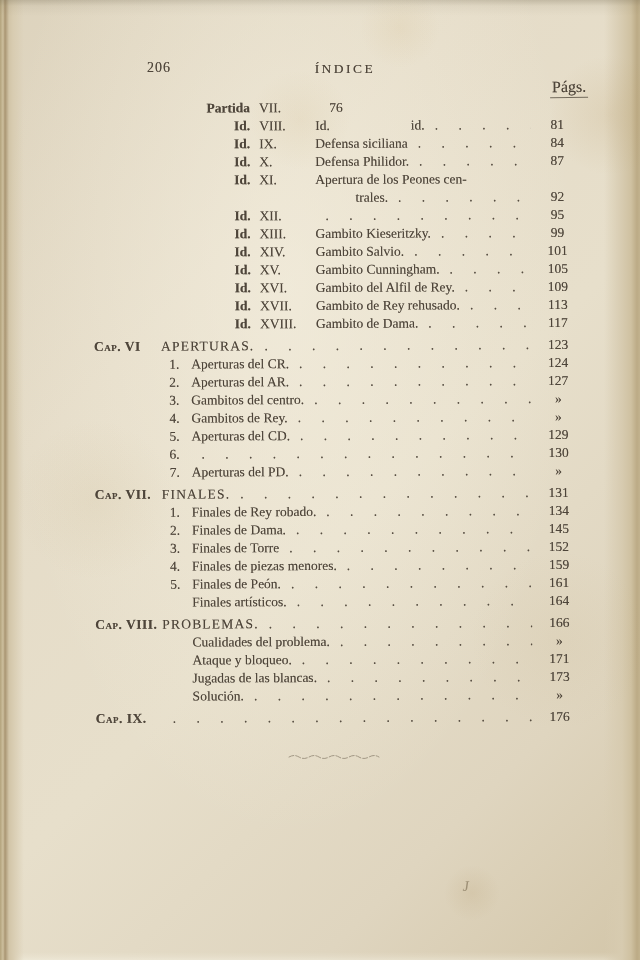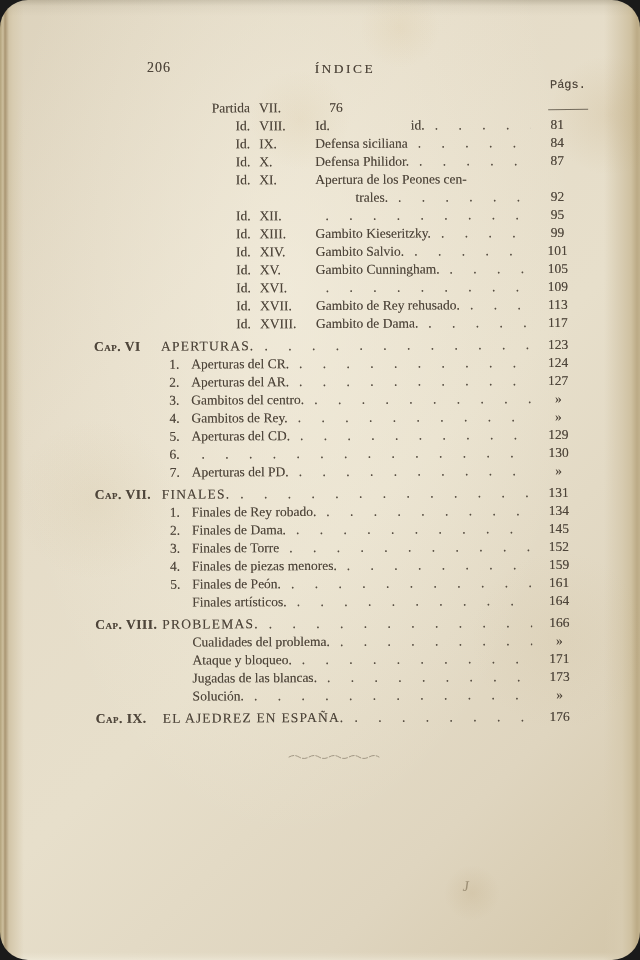--- a/index.html
+++ b/index.html
@@ -10,45 +10,44 @@
   }
   .photo{
     position:relative;width:640px;height:960px;overflow:hidden;
     background:
       radial-gradient(ellipse at 45% 30%, rgba(250,246,232,0.50), rgba(250,246,232,0) 58%),
       linear-gradient(180deg, rgba(115,105,80,0.30) 0px, rgba(115,105,80,0.08) 6px, rgba(0,0,0,0) 16px),
       linear-gradient(90deg, #b3a37c 0px, #cdbf9e 3px, #a99572 5px, #d2c5a8 9px, #d8ccb1 13px, rgba(216,204,177,0) 24px),
       linear-gradient(270deg, #c2b28e 0px, #bcab86 3px, #cfc1a1 9px, #d7cbb0 18px, rgba(215,203,176,0) 36px),
       linear-gradient(0deg, rgba(255,255,244,0.30) 0px, rgba(255,255,244,0.12) 4px, rgba(0,0,0,0) 8px),
       linear-gradient(135deg, #ddd3bd 0%, #e5dcc8 30%, #e7dfcb 55%, #dfd5bf 80%, #d3c6a9 100%);
-    border-radius: 28px;
   }
   .photo::before{
     content:"";position:absolute;inset:0;pointer-events:none;
     background:
       radial-gradient(circle at 400px 28px, rgba(200,170,110,0.12), rgba(200,170,110,0) 40px),
       radial-gradient(circle at 610px 115px, rgba(180,150,95,0.16), rgba(180,150,95,0) 60px),
       radial-gradient(circle at 300px 120px, rgba(190,160,100,0.10), rgba(190,160,100,0) 50px),
       radial-gradient(circle at 472px 893px, rgba(170,140,90,0.14), rgba(170,140,90,0) 28px),
       radial-gradient(circle at 95px 500px, rgba(180,155,100,0.09), rgba(180,155,100,0) 80px),
       radial-gradient(circle at 560px 640px, rgba(180,155,100,0.07), rgba(180,155,100,0) 90px);
   }
   .ink{color:#4e453a;text-shadow:0 0 0.6px rgba(78,69,58,0.55);}
   .folio{position:absolute;left:147px;top:60px;font-size:14px;letter-spacing:1px;}
   .htitle{position:absolute;left:345px;top:61px;transform:translateX(-50%);
           font-size:13.5px;letter-spacing:2.5px;}
-  .pagslbl{position:absolute;right:52px;top:78px;font-size:12px;
-           border-bottom:1px solid rgba(78,69,58,0.75);padding:0 2px 17px 2px;
-           transform:rotate(-0.6deg);font-family:Liberation Mono, monospace;}
+  .pagslbl{position:absolute;right:52px;top:78px;font-size:16px;
+           border-bottom:1px solid rgba(78,69,58,0.75);padding:0 2px 1px 2px;
+           transform:rotate(-0.6deg);}
   .toc{position:absolute;left:90px;right:62px;top:100px;font-size:13.5px;
        transform:rotate(-0.25deg);transform-origin:left top;}
   .row{display:flex;align-items:baseline;line-height:18px;}
   .row.chapter{margin-top:4px;}
   .partida{padding-left:85px;}
-  .c-label{flex:none;width:75px;text-align:right;white-space:pre;}
+  .c-label{flex:none;width:75px;text-align:right;white-space:pre;font-weight:bold;}
   .c-roman{flex:none;width:65px;padding-left:9px;box-sizing:border-box;}
   .chapter{padding-left:3px;}
   .c-chap{flex:none;width:67px;font-variant:small-caps;letter-spacing:0.5px;font-weight:bold;}
   .chapter .c-title{letter-spacing:1.2px;}
   .item{padding-left:78px;}
   .c-num{flex:none;width:22px;}
   .sub{padding-left:100px;}
   .cont{padding-left:265px;}
   .c-title{white-space:pre;flex:none;}
   .c-dots{flex:1 1 auto;overflow:hidden;white-space:nowrap;word-spacing:15px;
@@ -130,20 +129,21 @@
       <div class="row partida">
         <span class="c-label">Id.</span>
         <span class="c-roman">XV.</span>
         <span class="c-title">Gambito Cunningham.</span>
         <span class="c-dots">. . . . . . . . . . . . . . . . . . . . . . . .</span>
         <span class="c-page">105</span>
       </div>
       <div class="row partida">
         <span class="c-label">Id.</span>
         <span class="c-roman">XVI.</span>
+        <span class="c-title">Gambito del Alfil de Rey.</span>
         <span class="c-dots">. . . . . . . . . . . . . . . . . . . . . . . .</span>
         <span class="c-page">109</span>
       </div>
       <div class="row partida">
         <span class="c-label">Id.</span>
         <span class="c-roman">XVII.</span>
         <span class="c-title">Gambito de Rey rehusado.</span>
         <span class="c-dots">. . . . . . . . . . . . . . . . . . . . . . . .</span>
         <span class="c-page">113</span>
       </div>
@@ -264,21 +264,20 @@
         <span class="c-dots">. . . . . . . . . . . . . . . . . . . . . . . .</span>
         <span class="c-page">173</span>
       </div>
       <div class="row sub">
         <span class="c-title">Solución.</span>
         <span class="c-dots">. . . . . . . . . . . . . . . . . . . . . . . .</span>
         <span class="c-page">»</span>
       </div>
       <div class="row chapter">
         <span class="c-chap">Cap. IX.</span>
-        <span class="c-title">EL AJEDREZ EN ESPAÑA.</span>
         <span class="c-dots">. . . . . . . . . . . . . . . . . . . . . . . .</span>
         <span class="c-page">176</span>
       </div>
     </div>
 
   <svg class="squiggle" width="96" height="10" viewBox="0 0 96 10">
     <path d="M2,5 q5,-3 10,0 t10,0 t10,0 t10,0 t10,0 t10,0 t10,0 t10,0 t10,0" fill="none" stroke="#7d7260" stroke-width="1" stroke-linecap="round" stroke-dasharray="5,2"></path>
   </svg>
 
   <div class="straymark">J</div>

